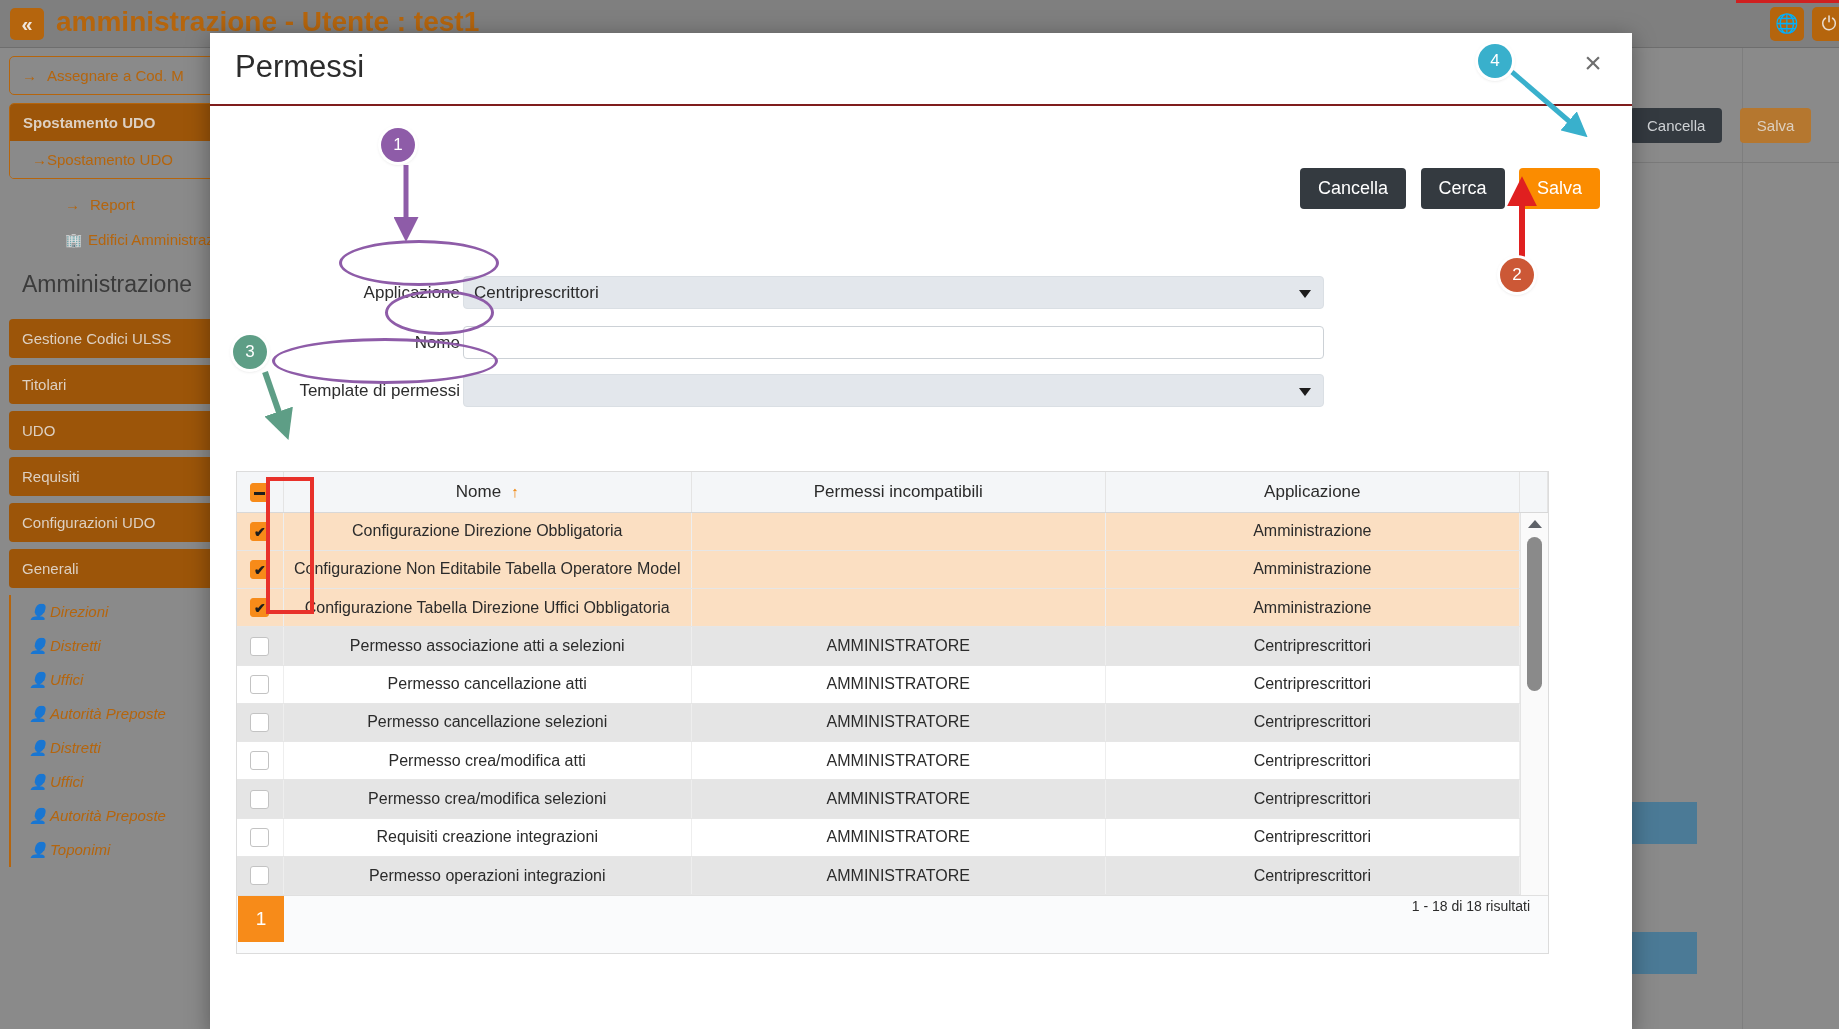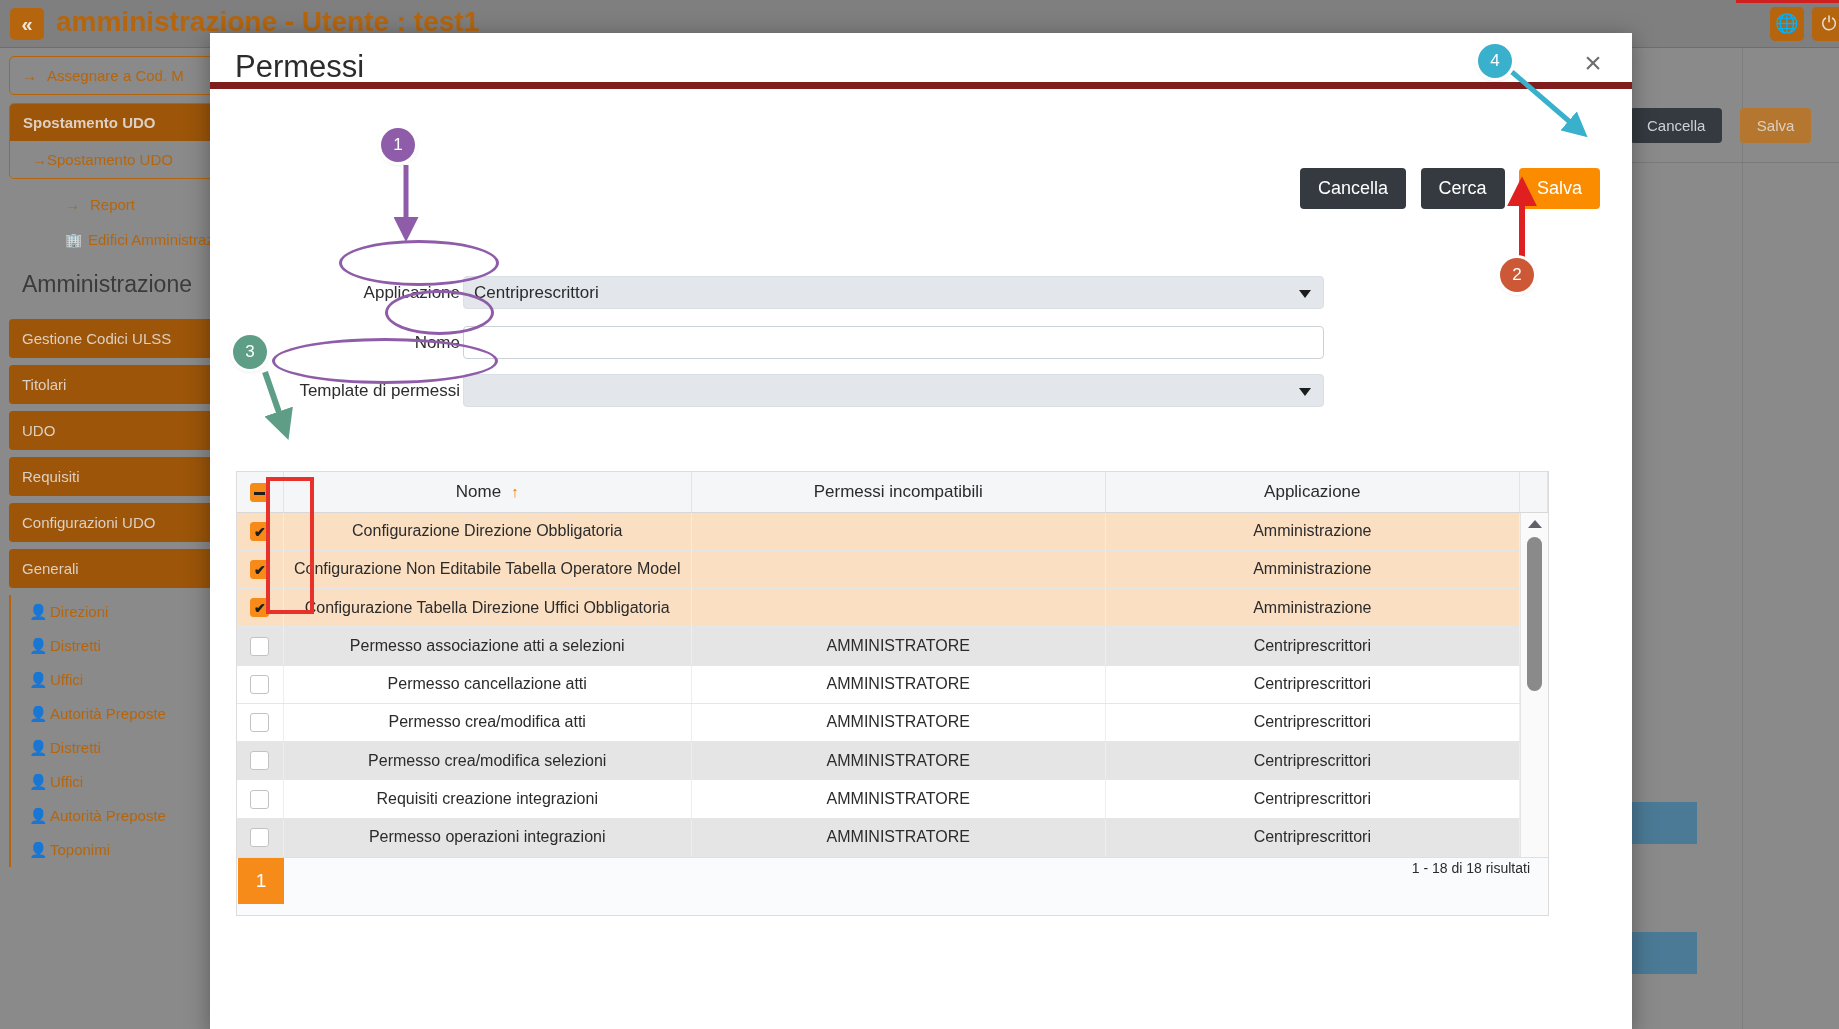--- a/index.html
+++ b/index.html
@@ -62,42 +62,42 @@
   .bld-ico { display:inline-block; width:15px; color:#b5650d; font-size:14px; margin-right:8px;}
   #side-section-title {
     color:#3b3b3b; font-size:23px; padding:14px 14px 14px 22px; white-space:nowrap;
   }
   .side-bar-item {
     margin:7px 9px 0 9px; background:#9c5509; color:#ddd0c2;
     font-weight:normal; font-size:15px; padding:11px 13px; border-radius:4px; white-space:nowrap;
   }
   #generali-group { margin:7px 9px 0 9px; border-left:2px solid #b5650d; }
   .gen-item {
-    color:#b5650d; font-size:15px; padding:8px 4px 8px 18px; white-space:nowrap;
+    color:#b5650d; font-size:15px; padding:8px 4px 8px 18px; white-space:nowrap;font-style:italic;
   }
   .usr-ico { display:inline-block; width:21px; color:#b5650d; font-size:15px; }
 
   
   #content-top-btns { position:absolute; top:108px; left:1630px; }
   .bg-btn { display:inline-block; padding:9px 17px; border-radius:4px; font-size:15px; }
   .bg-btn.dark { background:#343a40; color:#cfd2d5; }
   .bg-btn.gold { background:#b5772f; color:#ddd0c0; margin-left:13px; }
   #content-divider { position:absolute; top:162px; left:1625px; right:0; height:1px; background:#7a7a7a; }
   #content-vline { position:absolute; top:48px; left:1742px; bottom:0; width:1px; background:#7e7e7e; }
   .blue-box { position:absolute; left:1625px; width:72px; height:42px; background:#4b7a96; }
   .blue-box span { position:absolute; left:-13px; top:8px; font-size:21px; color:#2f2f2f; }
   #blue1 { top:802px; }
   #blue2 { top:932px; }
 
   
   #modal {
     position:absolute; left:210px; top:33px; width:1422px; height:1001px;
     background:#ffffff; box-shadow:0 4px 22px rgba(0,0,0,.35);
   }
-  #modal-header { position:relative; height:56px; border-bottom:7px solid #7f1d1d; }
+  #modal-header { position:relative; height:73px; border-bottom:2px solid #7f1d1d; }
   #modal-title {
     position:absolute; left:25px; top:16px; font-size:31px; color:#2c2c2c;
   }
   #modal-close {
     position:absolute; right:24px; top:16px; width:30px; height:30px;
     color:#6e6e6e; font-size:30px; line-height:28px; text-align:center; cursor:pointer;
   }
 
   #btn-row { position:absolute; top:135px; right:32px; }
   .m-btn {
@@ -353,20 +353,27 @@
             <td>Centriprescrittori</td>
             <td></td>
           </tr>
           <tr class="even">
             <td><span class="cbox"></span></td>
             <td>Permesso cancellazione atti</td>
             <td>AMMINISTRATORE</td>
             <td>Centriprescrittori</td>
             <td></td>
           </tr>
+          <tr class="odd">
+            <td><span class="cbox"></span></td>
+            <td>Permesso cancellazione selezioni</td>
+            <td>AMMINISTRATORE</td>
+            <td>Centriprescrittori</td>
+            <td></td>
+          </tr>
           <tr class="even">
             <td><span class="cbox"></span></td>
             <td>Permesso crea/modifica atti</td>
             <td>AMMINISTRATORE</td>
             <td>Centriprescrittori</td>
             <td></td>
           </tr>
           <tr class="odd">
             <td><span class="cbox"></span></td>
             <td>Permesso crea/modifica selezioni</td>

